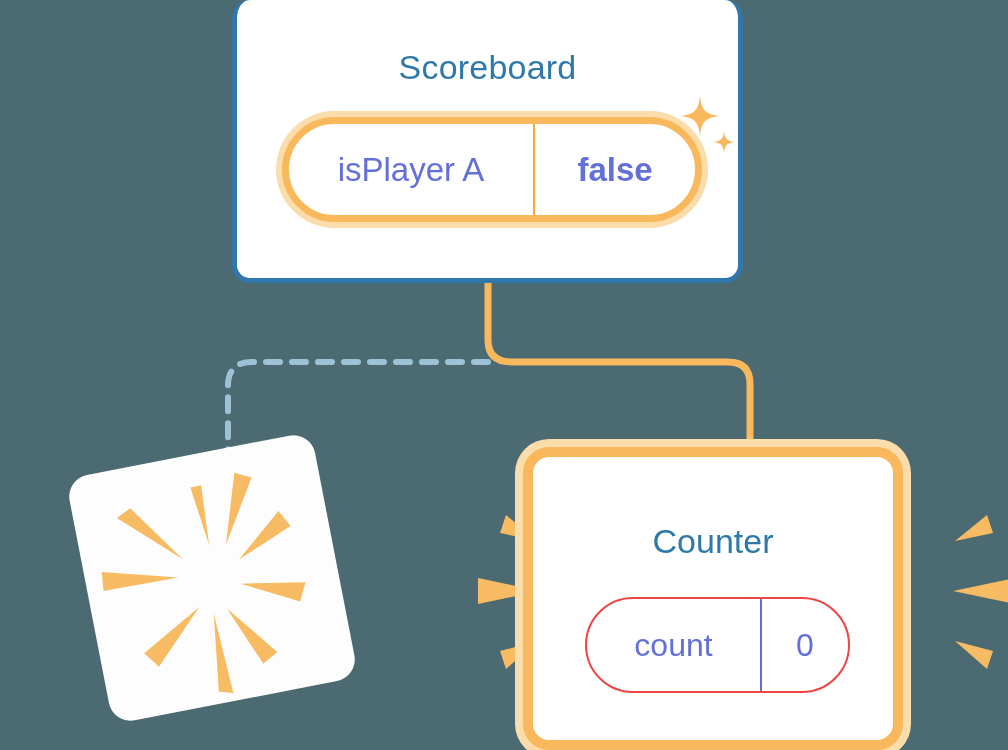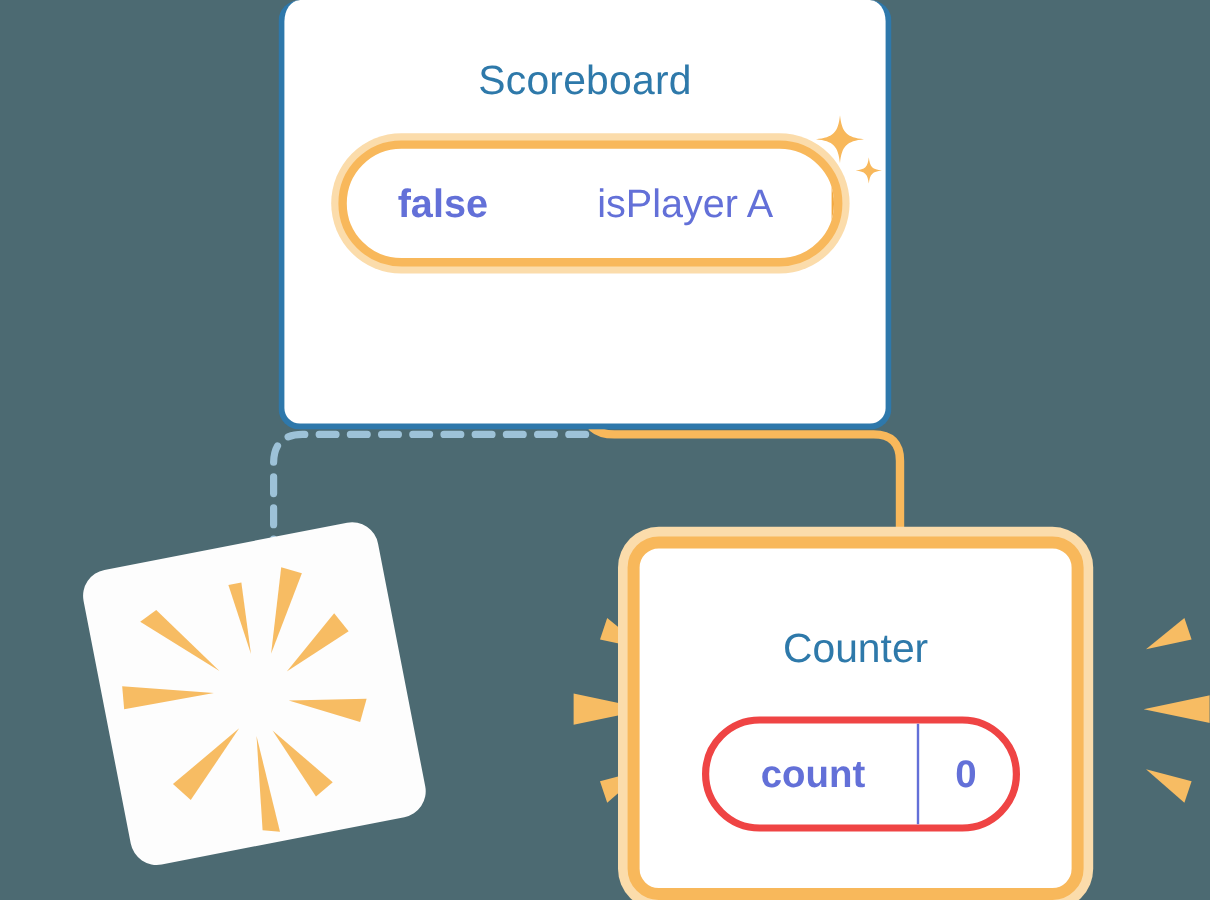--- a/index.html
+++ b/index.html
@@ -30,21 +30,21 @@
     height: 750px;
     pointer-events: none;
   }
 
   
   #scoreboard-card {
     position: absolute;
     left: 232px;
     top: 0px;
     width: 511px;
-    height: 358px;
+    height: 283px;
     background: #ffffff;
     border: 5px solid #2e78ab;
     border-radius: 18px;
     border-top: none;
     z-index: 6;
   }
   #scoreboard-title {
     position: absolute;
     left: 0;
     right: 0;
@@ -122,25 +122,24 @@
     white-space: nowrap;
   }
   #counter-pill {
     position: absolute;
     left: 52px;
     top: 140px;
     width: 265px;
     height: 96px;
     border-radius: 999px;
     background: #ffffff;
-    border: 6px solid #ef4444;
+    border: 2px solid #ef4444;
     display: flex;
     align-items: stretch;
     overflow: hidden;
-    font-weight: bold;
   }
   #counter-pill .pcell {
     display: flex;
     align-items: center;
     justify-content: center;
     font-size: 32px;
     color: #6370d8;
     white-space: nowrap;
   }
   #counter-pill .pkey {
@@ -184,22 +183,22 @@
 
     <path id="connector-dashed" fill="none" stroke="#9dc2d8" stroke-width="6" stroke-linecap="round" stroke-dasharray="14 12" d="M 488 362 L 252 362 Q 228 362 228 386 L 228 470"></path>
 
     <path id="connector-solid" fill="none" stroke="#f8b85b" stroke-width="7" stroke-linecap="butt" d="M 488 283 L 488 340 Q 488 362 512 362 L 728 362 Q 750 362 750 384 L 750 452"></path>
   </svg>
 
   <div id="scoreboard-card">
     <div id="scoreboard-title">Scoreboard</div>
 
     <div id="scoreboard-pill">
+      <div class="pcell pkey">isPlayer A</div>
       <div class="pcell pval">false</div>
-      <div class="pcell pkey">isPlayer A</div>
     </div>
   </div>
 
   <svg id="sparkle-group" viewBox="0 0 60 60">
     <path fill="#f8b85b" d="M24 0 C25.6 14.5 29.5 18.4 44 20 C29.5 21.6 25.6 25.5 24 40 C22.4 25.5 18.5 21.6 4 20 C18.5 18.4 22.4 14.5 24 0 Z"></path>
     <path fill="#f8b85b" d="M48 35 C48.9 43.1 51.0 45.2 59 46 C51.0 46.9 48.9 49.0 48 57 C47.1 49.0 45.0 46.9 37 46 C45.0 45.2 47.1 43.1 48 35 Z"></path>
   </svg>
 
   <div id="burst-card" style="transform: rotate(-11deg); background: rgb(253, 253, 253);">
     <svg id="burst-card-rays" viewBox="0 0 250 250">

